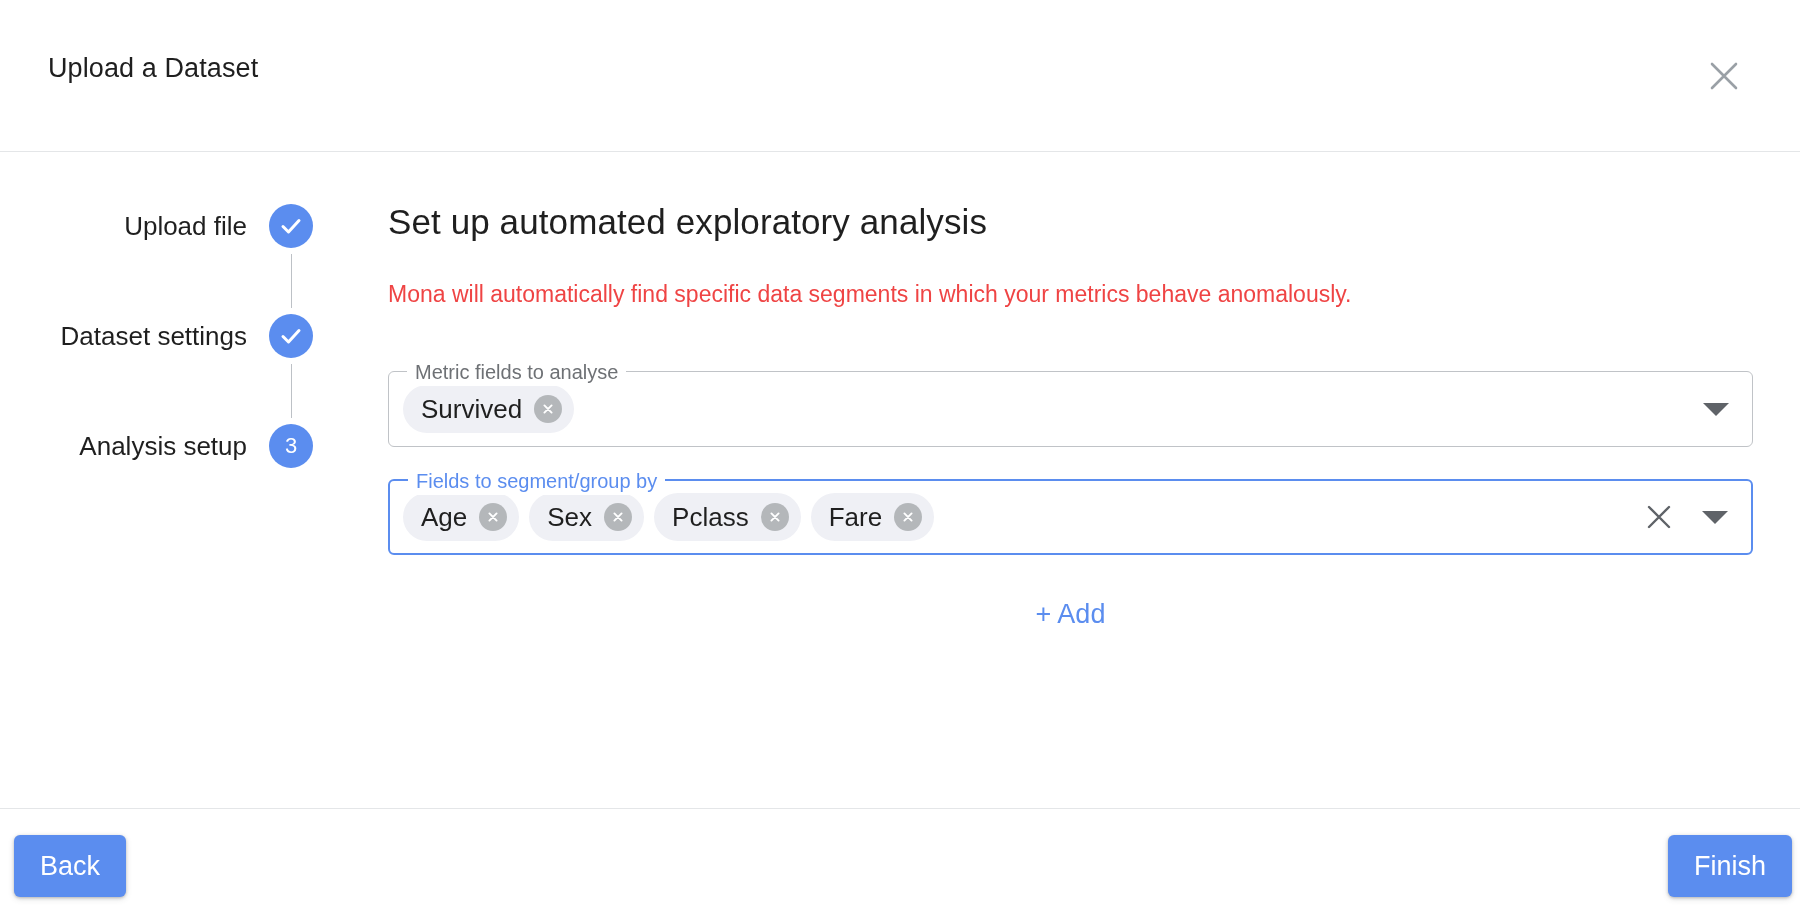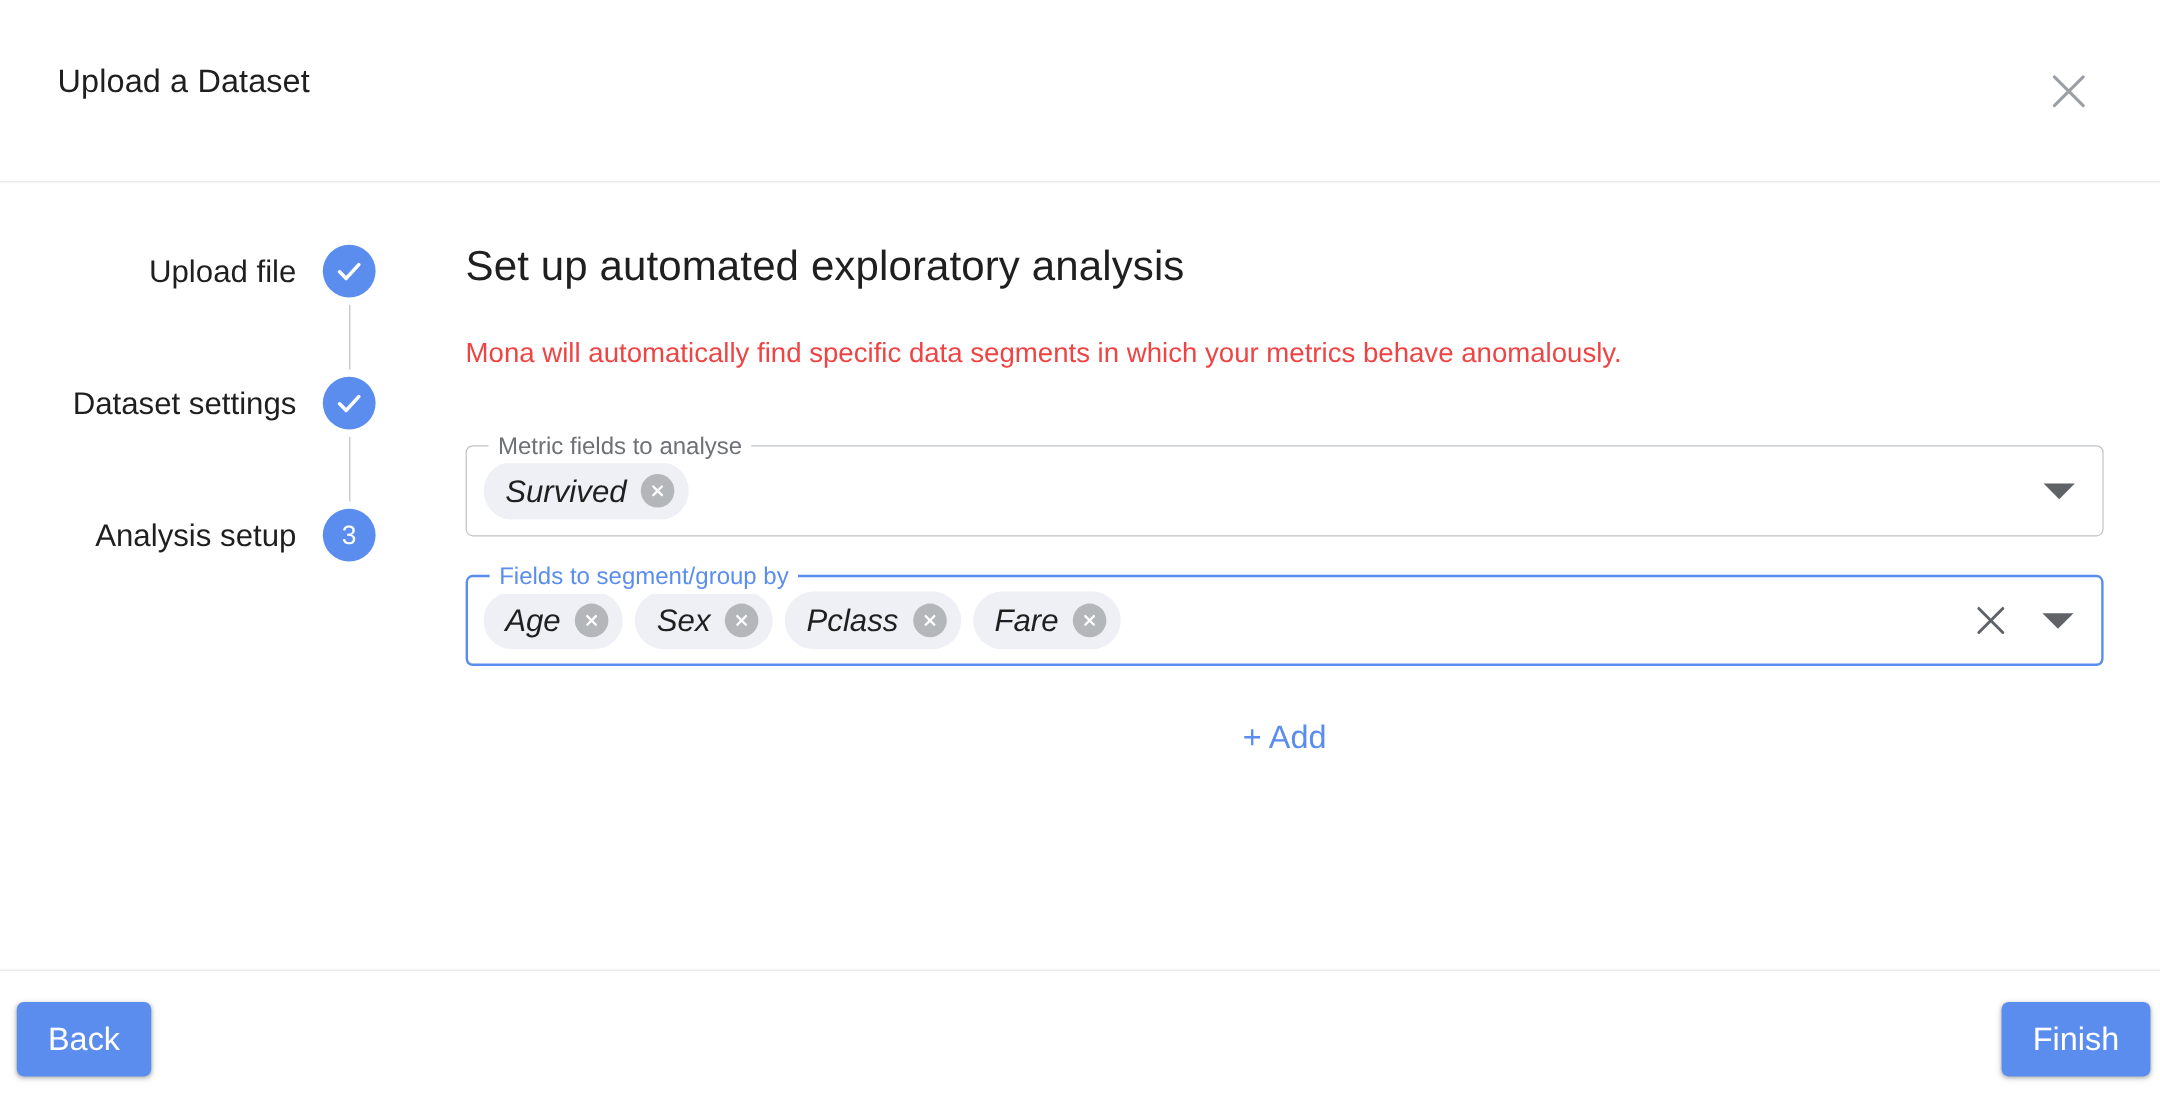--- a/index.html
+++ b/index.html
@@ -179,21 +179,20 @@
     color: #6e7175;
     white-space: nowrap;
   }
   .field.focused .field-legend { color: #5b8def; }
 
   .chips {
     display: flex;
     flex-wrap: wrap;
     align-items: center;
     gap: 10px;
-    font-style: italic;
   }
   .chip {
     display: inline-flex;
     align-items: center;
     height: 48px;
     padding: 0 12px 0 18px;
     border-radius: 24px;
     background: #eff0f5;
     font-size: 26px;
     color: #1f1f1f;

